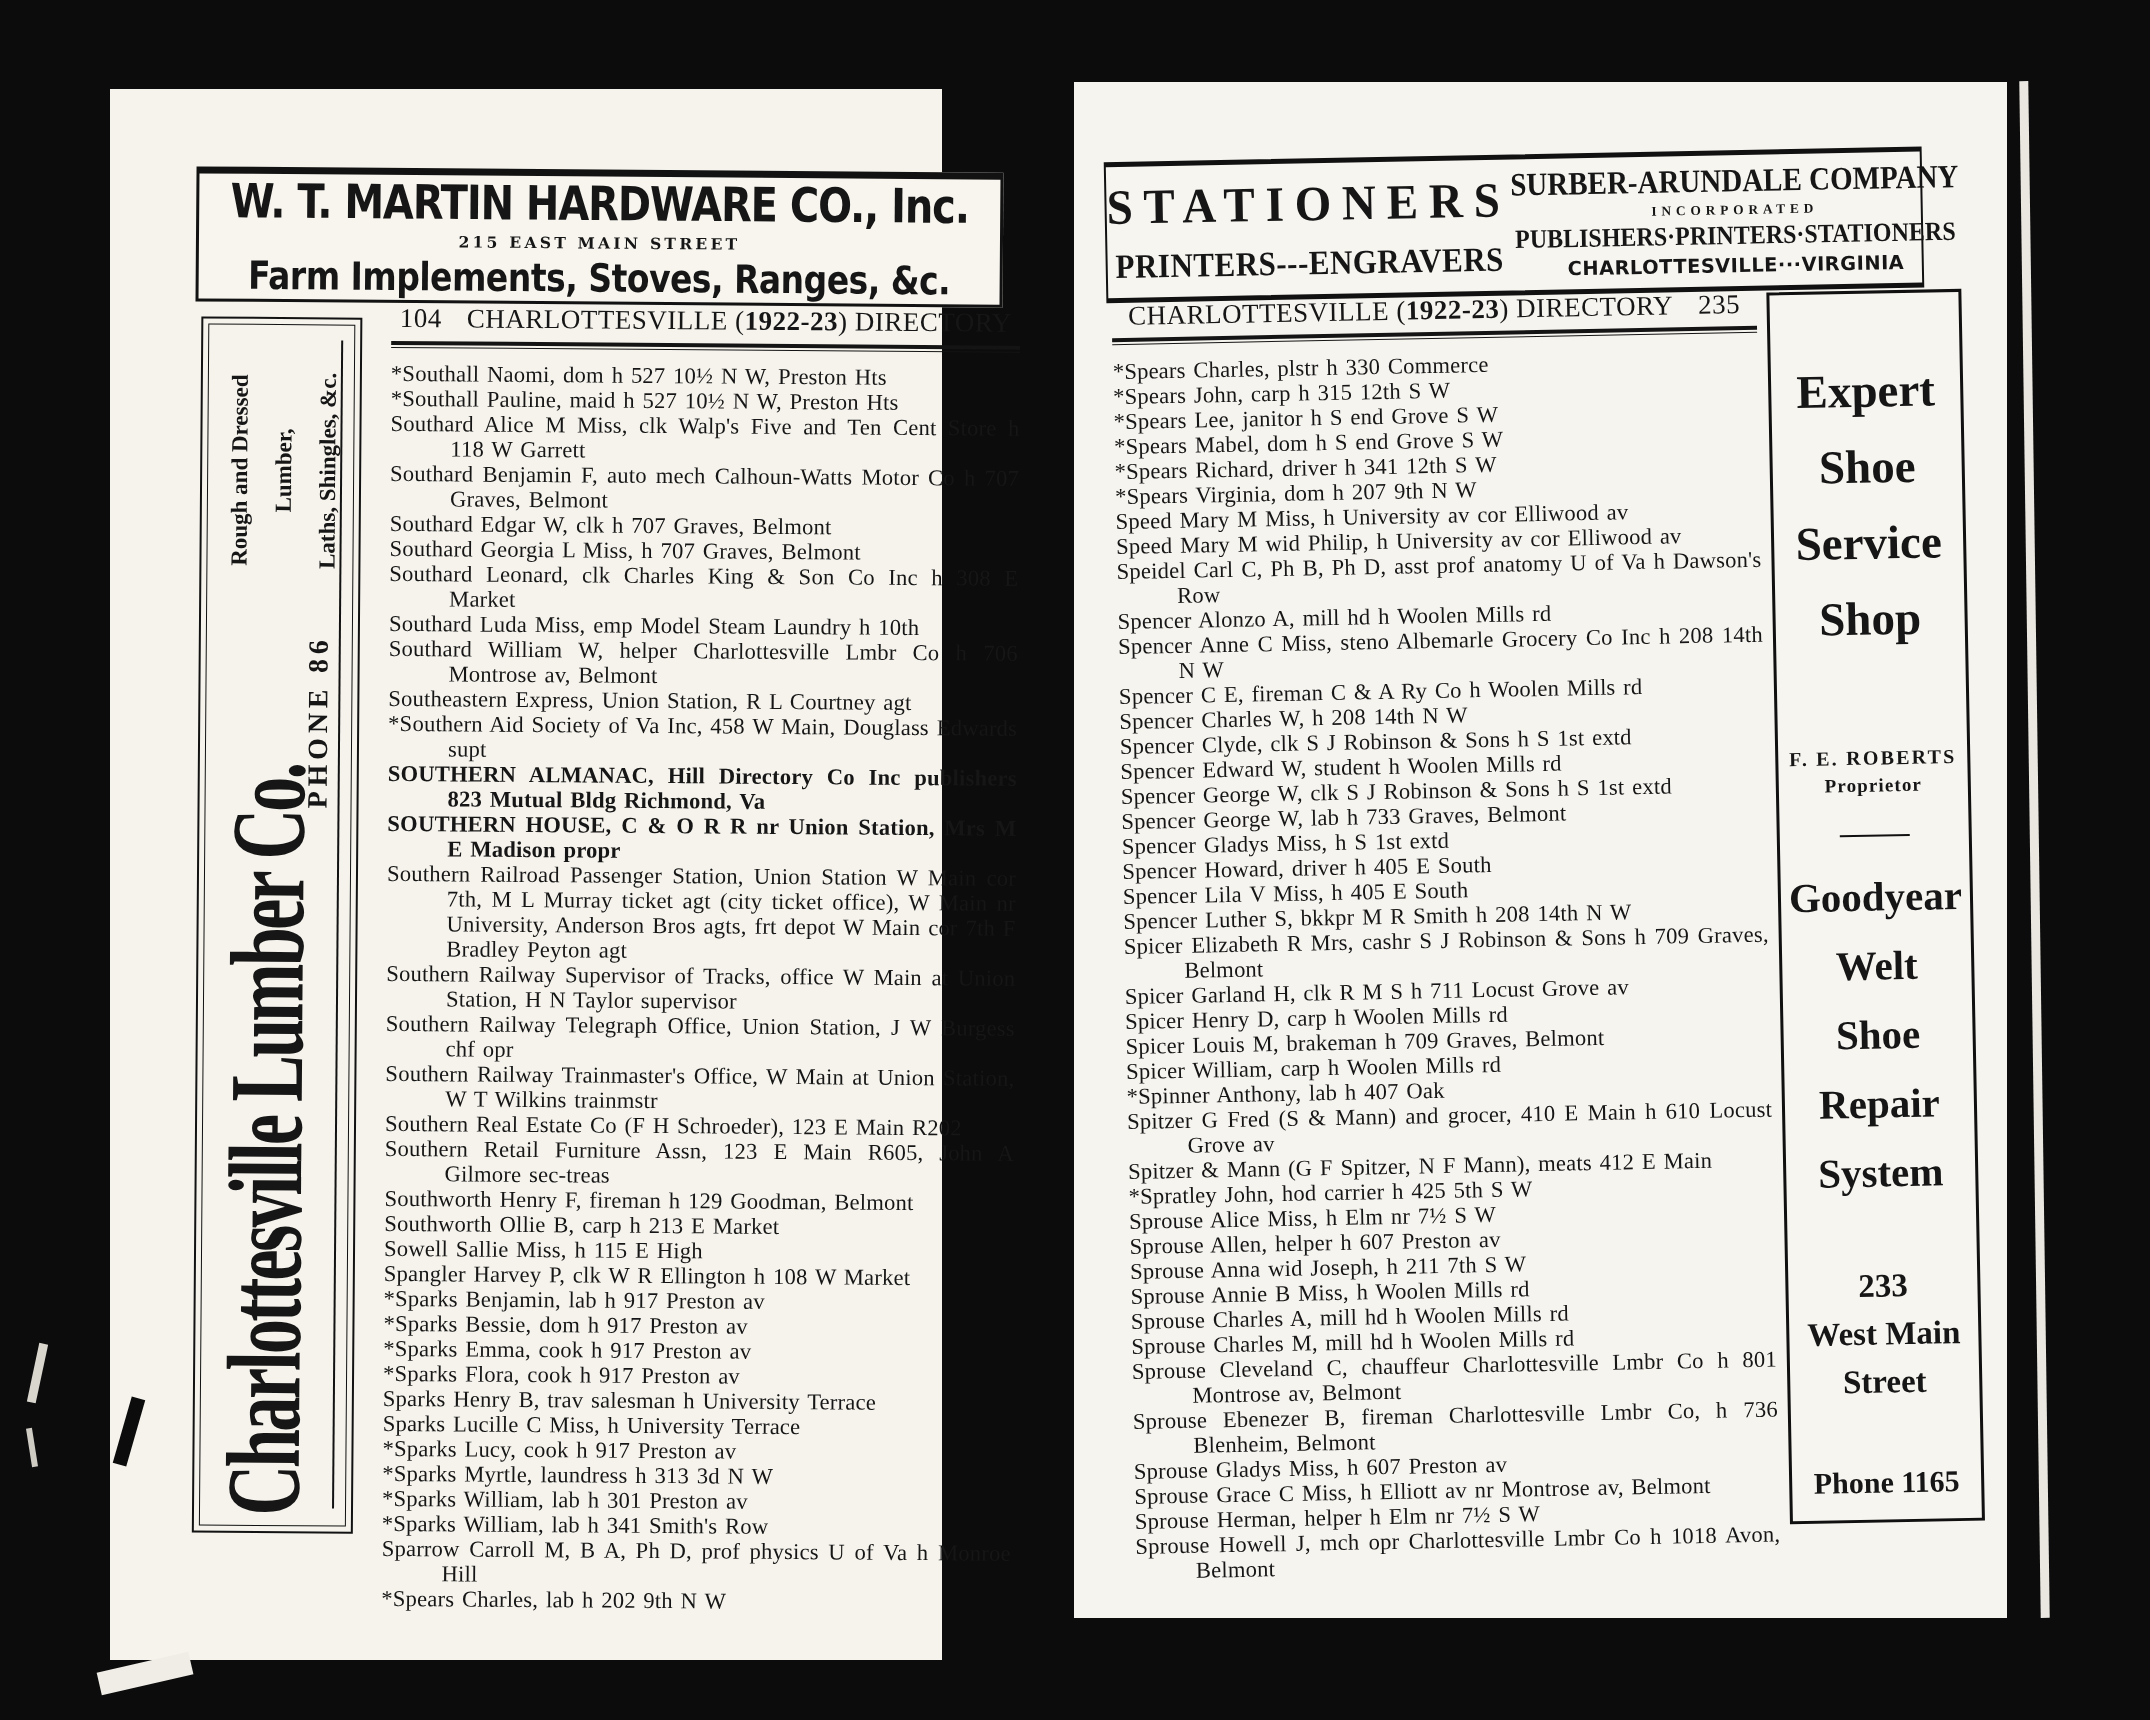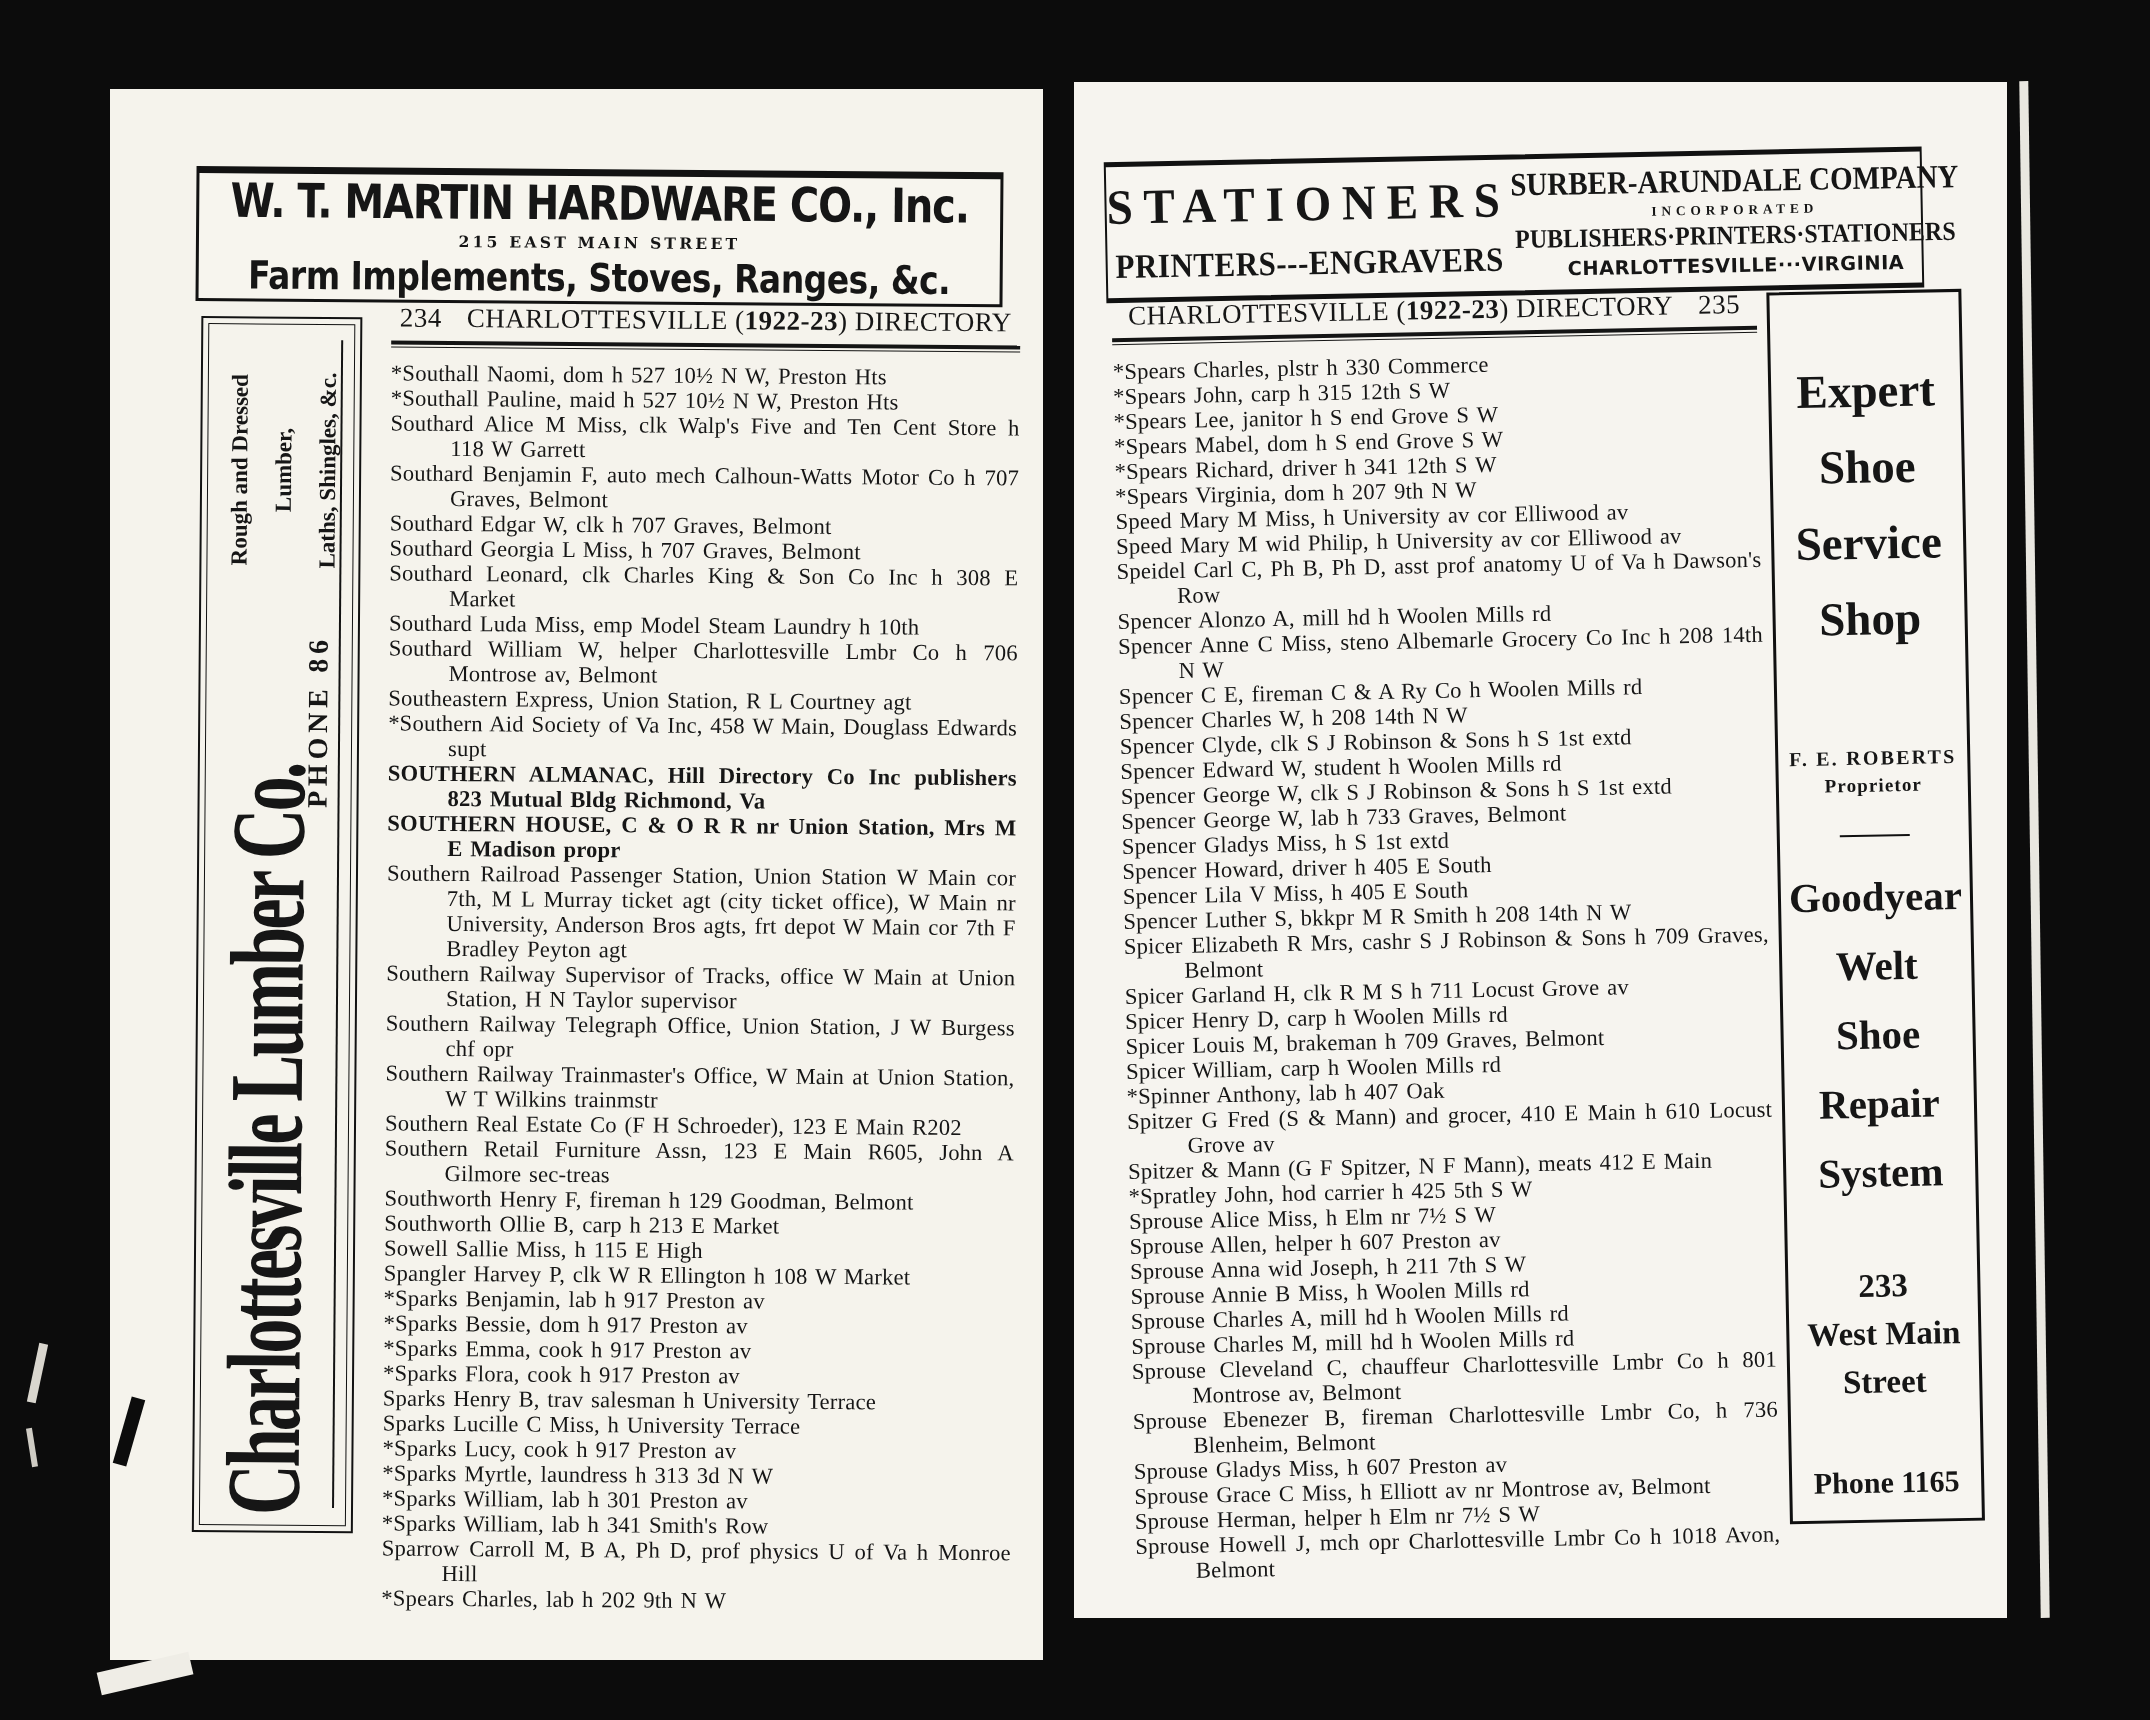--- a/index.html
+++ b/index.html
@@ -3,21 +3,21 @@
 <meta charset="utf-8">
 <style>
   html,body{margin:0;padding:0;}
   body{
     width:2151px;height:1721px;position:relative;overflow:hidden;
     background:#0c0c0c;
     font-family:"Liberation Serif", serif;
     color:#161616;
   }
   .page{position:absolute;background:#f5f3ec;}
-  #left-page{left:110px;top:89px;width:933px;height:1571px;}
+  #left-page{left:110px;top:89px;width:832px;height:1571px;}
   #right-page{left:1074px;top:82px;width:933px;height:1536px;background:#f6f4ef;}
   .tilt-l{position:absolute;inset:0;transform:rotate(0.45deg);}
   .tilt-r{position:absolute;inset:0;transform:rotate(-1.1deg);}
 
   
   #lp-ad{
     position:absolute;left:81px;top:80px;width:807px;height:135px;
     border:3.2px solid #121212;border-top-width:7.5px;box-sizing:border-box;
     display:flex;flex-direction:column;align-items:center;justify-content:center;gap:6.5px;
     background:#f7f5ee;
@@ -111,21 +111,21 @@
 <div class="page" id="left-page">
   <div class="tilt-l">
 
     <div id="lp-ad">
       <div class="lp-ad-line1">W. T. MARTIN HARDWARE CO., Inc.</div>
       <div class="lp-ad-line2">215 EAST MAIN STREET</div>
       <div class="lp-ad-line3">Farm Implements, Stoves, Ranges, &amp;c.</div>
     </div>
 
     <div class="dir-header" id="lp-header">
-      <span>234</span>
+      <span>104</span>
       <span><span>CHARLOTTESVILLE (</span><b>1922-23</b><span>) DIRECTORY</span></span>
     </div>
     <div class="header-rule" id="lp-rule"></div>
 
     <div id="lp-side">
       <div class="side-inner">
         <div class="lumber-banner">
           <div class="lumber-title">Charlottesville Lumber Co.</div>
           <div class="lumber-small">
             <div>Rough and Dressed Lumber,</div>

